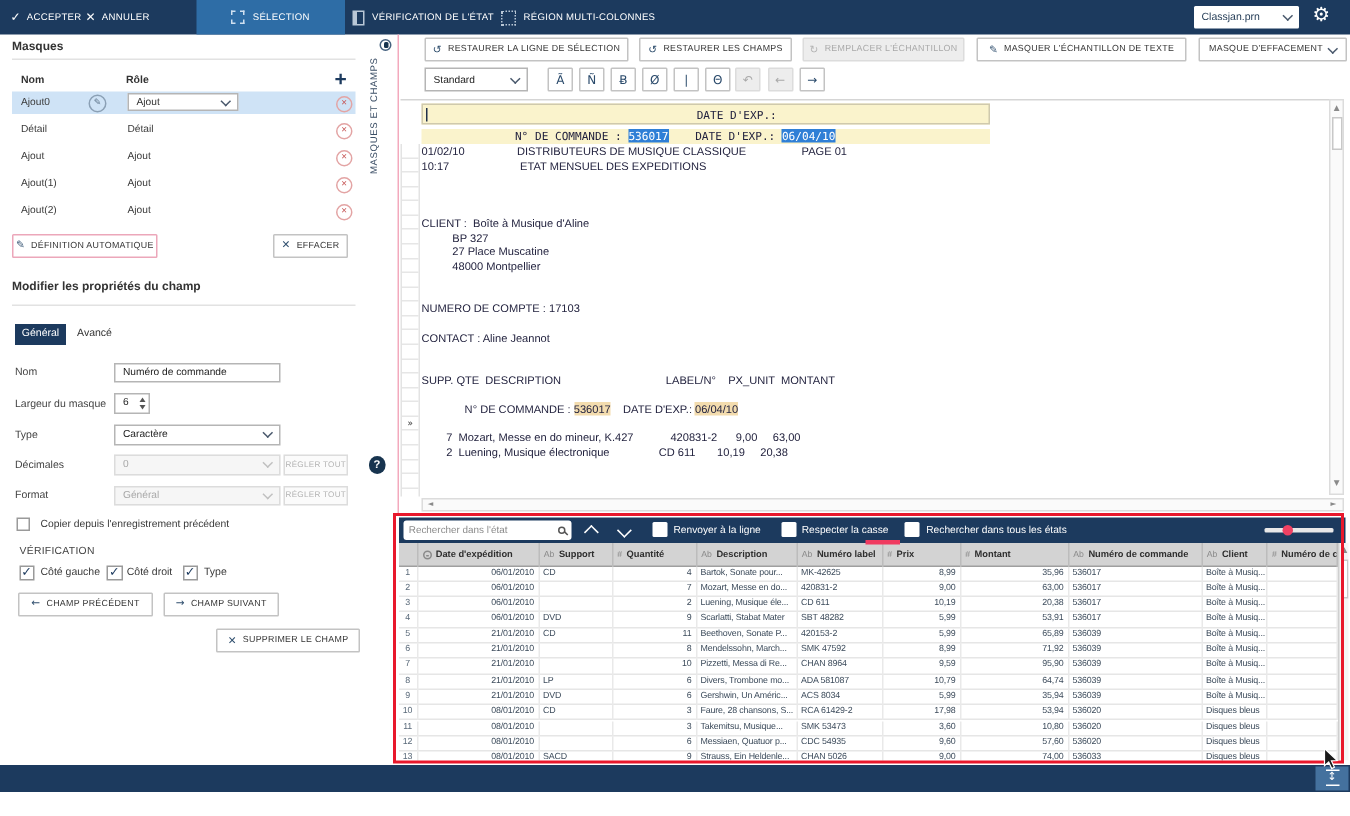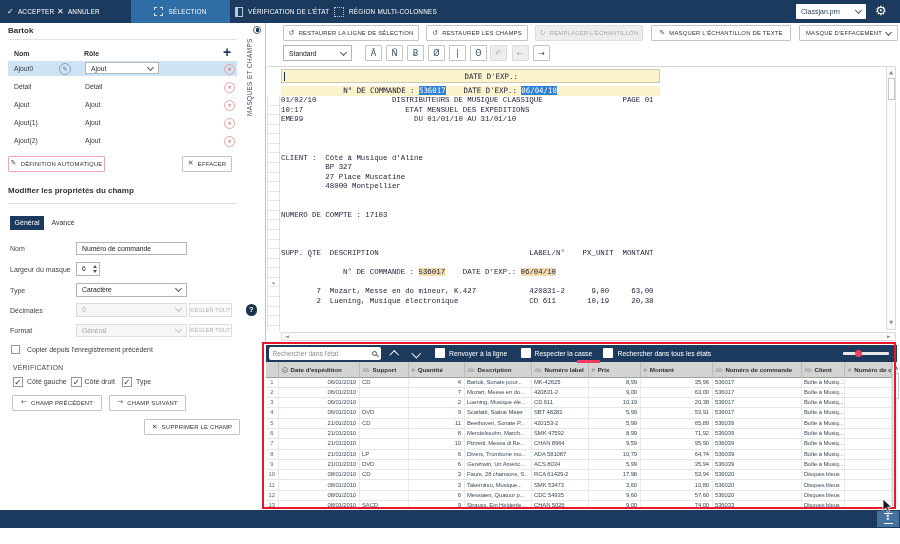--- a/index.html
+++ b/index.html
@@ -75,21 +75,21 @@
   #gutter{left:267px;top:96px;width:13px;height:235px;border-left:1px solid #e3e3e3;border-right:1px solid #e3e3e3;box-sizing:border-box;}
   .gcell{position:absolute;left:0;width:100%;height:9.57px;border-bottom:1px solid #e6e6e6;box-sizing:border-box;
          font-size:6px;color:#333;text-align:center;line-height:9px;font-family:"DejaVu Sans",sans-serif;}
   .yellowband{position:absolute;background:#faf3cc;font-family:"DejaVu Sans Mono",monospace;font-size:7.4px;
          color:#23233f;white-space:pre;box-sizing:border-box;}
   #trapline{left:281px;top:68.5px;width:379px;height:14.5px;border:1px solid #cfc9ad;line-height:13px;}
   #cursor{position:absolute;left:2px;top:2.5px;width:1.2px;height:8.5px;background:#20304a;}
   #sampleline{left:281px;top:86px;width:379px;height:9.6px;line-height:9.6px;}
   .hl-sel{background:#2f7fd6;color:#fff;}
   .hl-trap{background:#f3dcae;}
-  #report-text{left:281px;top:96.2px;width:600px;font-family:Liberation Mono, monospace;
+  #report-text{left:281px;top:96.2px;width:600px;font-family:Liberation Sans, sans-serif;
        font-size:7.4px;color:#23233f;}
   #report-text .rline{height:9.57px;line-height:9.57px;white-space:pre;}
   
   .sbar{position:absolute;background:#fafafa;border:1px solid #dcdcdc;box-sizing:border-box;}
   .sarrow{position:absolute;color:#8a8a8a;font-size:5px;line-height:1;font-family:"DejaVu Sans",sans-serif;}
   .sthumb{position:absolute;background:#fff;border:1px solid #c8c8c8;box-sizing:border-box;}
   
   #red-rect{left:262px;top:341.6px;width:634px;height:167px;border:2.3px solid #e8182c;box-sizing:border-box;z-index:40;pointer-events:none;}
   #pink-dash{left:577px;top:360.3px;width:23px;height:2.8px;background:#f03b60;z-index:41;}
   
@@ -152,21 +152,21 @@
       <span class="iconbox" style="width:10px;height:10px;border:1px dotted #b9c7d6"></span>
       <span>RÉGION MULTI-COLONNES</span>
     </div>
     <div id="file-select" class="abs">
       <span>Classjan.prn</span>
       <span class="chev"></span>
     </div>
     <span id="gear" class="abs ico">⚙</span>
   </div>
 
-  <div class="abs h1" style="left:8px;top:26px">Bartok</div>
+  <div class="abs h1" style="left:8px;top:26px">Masques</div>
   <div class="abs hr" style="left:8px;top:38.5px;width:229px"></div>
   <div class="abs collbl" style="left:14px;top:50px">Nom</div>
   <div class="abs collbl" style="left:84px;top:50px">Rôle</div>
   <div class="abs" style="left:223px;top:44px;font-size:14px;font-weight:bold;color:#1c3a5e">+</div>
   <div id="mask-rows" class="abs" style="left:0;top:61px;width:245px;height:90px">
       <div class="mrow sel" style="top: 0px;">
         <span class="mname">Ajout0</span>
         <span class="mpencil ico">✎</span>
         <div class="mdrop">
           <span>Ajout</span>
@@ -339,32 +339,32 @@
       <div class="gcell" style="top: 210.54px;"></div>
       <div class="gcell" style="top: 220.11px;"></div>
     </div>
 
   <div id="trapline" class="abs yellowband"><span id="cursor"></span><span>                                         DATE D'EXP.:</span></div>
   <div id="sampleline" class="abs yellowband"><span>              N° DE COMMANDE : </span><span class="hl-sel">536017</span><span>    DATE D'EXP.: </span><span class="hl-sel">06/04/10</span></div>
 
   <div id="report-text" class="abs">
       <div class="rline"><span>01/02/10                 DISTRIBUTEURS DE MUSIQUE CLASSIQUE                  PAGE 01</span></div>
       <div class="rline"><span>10:17                       ETAT MENSUEL DES EXPEDITIONS</span></div>
-      <div class="rline"><span>EME99                         DU 01/01/10 AU 31/01/10</span></div>
-      <div class="rline"><span></span></div>
-      <div class="rline"><span></span></div>
-      <div class="rline"><span></span></div>
-      <div class="rline"><span>CLIENT :  Côté à Musique d'Aline</span></div>
+      <div class="rline"><span></span></div>
+      <div class="rline"><span></span></div>
+      <div class="rline"><span></span></div>
+      <div class="rline"><span>CLIENT :  Boîte à Musique d'Aline</span></div>
       <div class="rline"><span>          BP 327</span></div>
       <div class="rline"><span>          27 Place Muscatine</span></div>
       <div class="rline"><span>          48000 Montpellier</span></div>
       <div class="rline"><span></span></div>
       <div class="rline"><span></span></div>
       <div class="rline"><span>NUMERO DE COMPTE : 17103</span></div>
       <div class="rline"><span></span></div>
+      <div class="rline"><span>CONTACT : Aline Jeannot</span></div>
       <div class="rline"><span></span></div>
       <div class="rline"><span></span></div>
       <div class="rline"><span>SUPP. QTE  DESCRIPTION                                  LABEL/N°    PX_UNIT  MONTANT</span></div>
       <div class="rline"><span></span></div>
       <div class="rline"><span>              N° DE COMMANDE : </span><span class="hl-trap">536017</span><span>    DATE D'EXP.: </span><span class="hl-trap">06/04/10</span></div>
       <div class="rline"><span></span></div>
       <div class="rline"><span>        7  Mozart, Messe en do mineur, K.427            420831-2      9,00     63,00</span></div>
       <div class="rline"><span>        2  Luening, Musique électronique                CD 611       10,19     20,38</span></div>
     </div>
 

